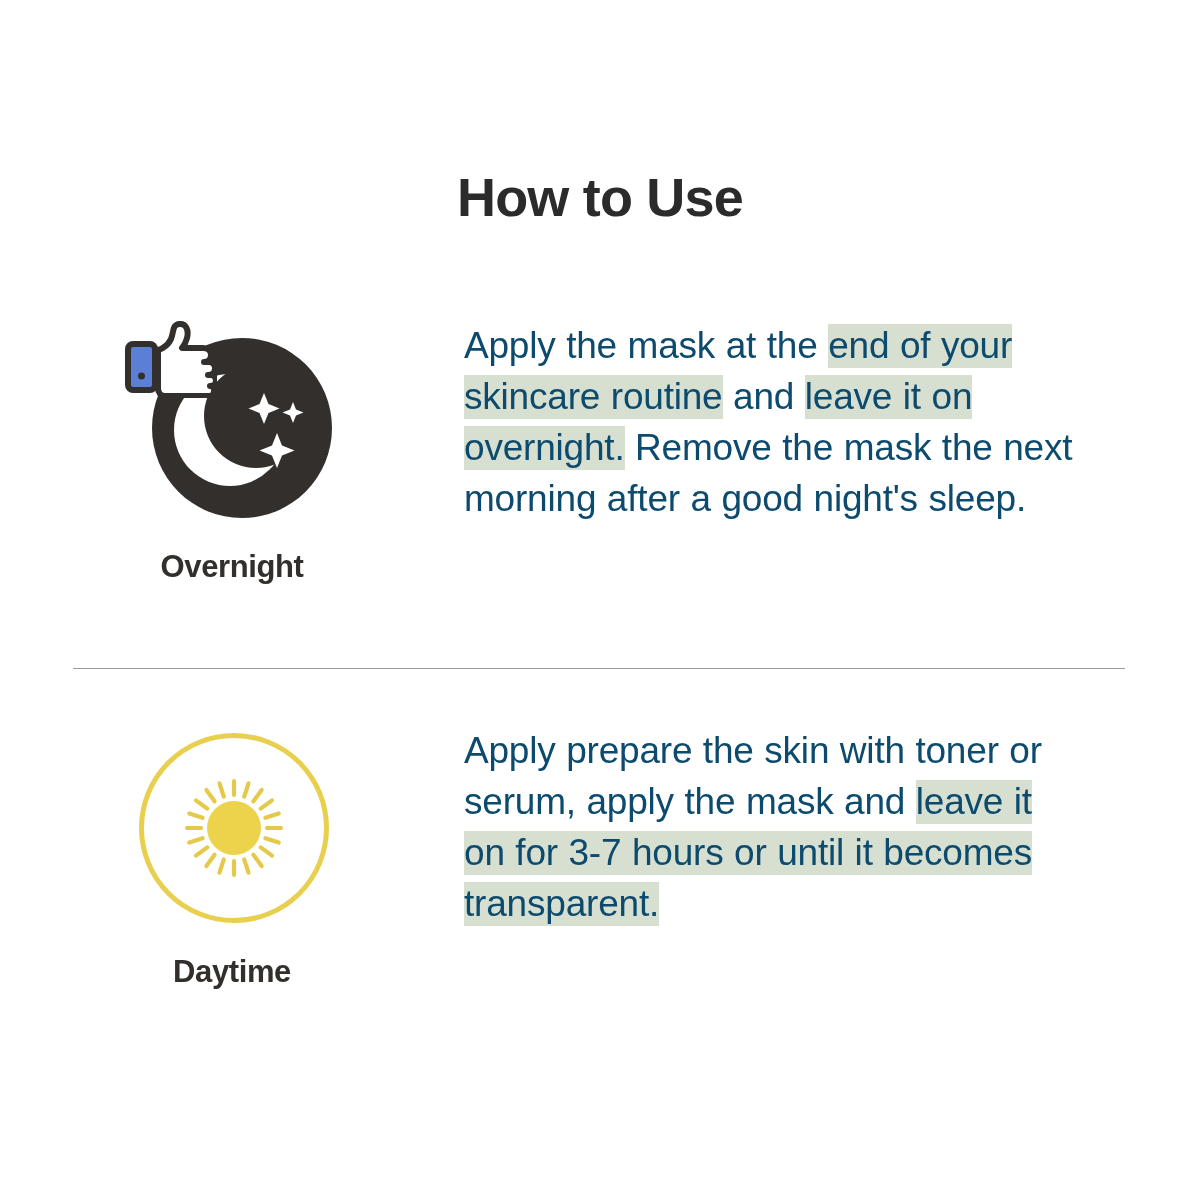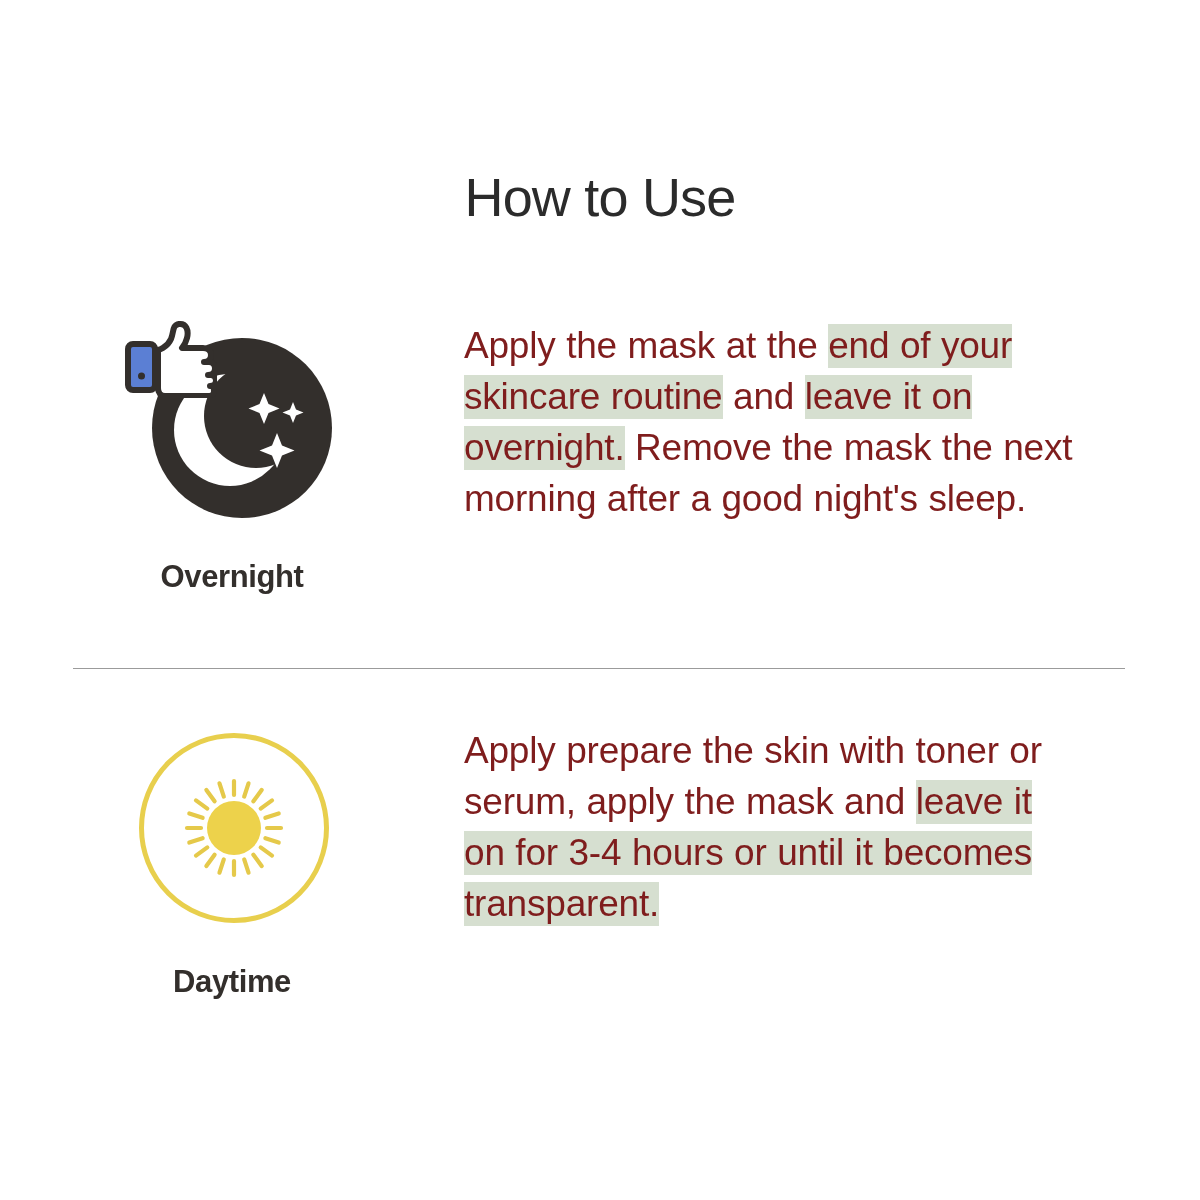--- a/index.html
+++ b/index.html
@@ -16,21 +16,21 @@
     width:1200px; height:1200px;
     background:#ffffff;
   }
 
   
   .page-title {
     position:absolute;
     top:168px; left:0; width:1200px;
     text-align:center;
     font-size:54px;
-    font-weight:normal;
+    font-weight:bold;
     letter-spacing:-0.8px;
     color:#2b2b2b;
     line-height:1.1;
   }
 
   
   .row {
     position:absolute;
     left:0; width:1200px;
     display:flex;
@@ -44,21 +44,20 @@
     display:flex;
     flex-direction:column;
     align-items:center;
     flex:0 0 464px;
   }
   .icon-col-inner {
     width:230px;
     display:flex;
     flex-direction:column;
     align-items:center;
-    gap:10px;
   }
 
   .icon-wrap {
     position:relative;
     width:215px; height:215px;
   }
   .icon-label {
     margin-top:16px;
     font-size:31px;
     font-weight:bold;
@@ -67,21 +66,21 @@
     line-height:1;
   }
 
   .text-col {
     flex:1 1 auto;
     padding-right:120px;
   }
   .body-text {
     font-size:37px;
     line-height:1.38;
-    color:#7f1d1d;
+    color:#0c4a6e;
     letter-spacing:-0.2px;
     word-spacing:0.5px;
   }
   .hl {
     background:#d6dfd0;
     padding:1px 0 2px 0;
     box-decoration-break:clone;
     -webkit-box-decoration-break:clone;
   }
 
@@ -211,17 +210,17 @@
                   <line x1="53.80" y1="32.62" x2="49.48" y2="19.30"></line>
                 </g>
             </svg>
           </div>
         </div>
         <div class="icon-label">Daytime</div>
       </div>
     </div>
 
     <div class="text-col">
-      <p class="body-text"><span>Apply prepare the skin with toner or serum, apply the mask and </span><span class="hl">leave it on for 3-4 hours or until it becomes transparent.</span></p>
+      <p class="body-text"><span>Apply prepare the skin with toner or serum, apply the mask and </span><span class="hl">leave it on for 3-7 hours or until it becomes transparent.</span></p>
     </div>
   </div>
 
 </div>
 
 </body></html>

